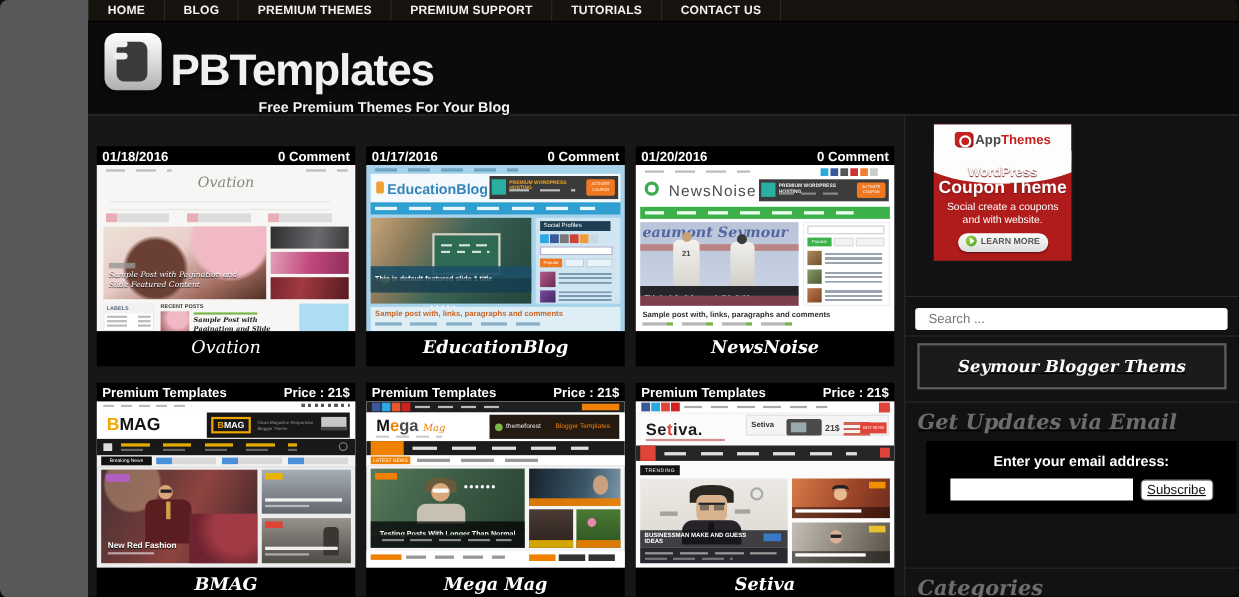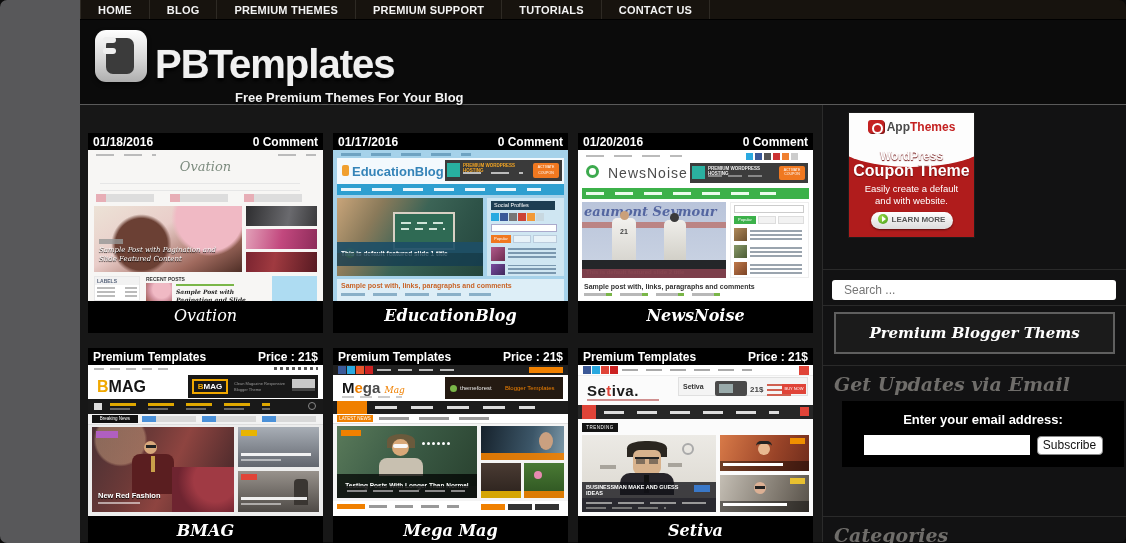--- a/index.html
+++ b/index.html
@@ -27,21 +27,21 @@
   
   .content { display:flex; border-top:1px solid #5a5a5a; height:438px; }
   .main { width:742px; background:#171717; padding:28px 0 0 8px; display:flex; flex-wrap:wrap; gap:15px 10px; align-content:flex-start; }
   .card { width:235px; height:200px; }
   .card-bar { display:flex; justify-content:space-between; align-items:center; height:17px; background:#000; padding:0 5px; color:#fff; font-size:12px; font-weight:bold; }
   .card-caption { height:32px; background:#000; color:#fff; text-align:center; line-height:30px; font-family:"DejaVu Serif", serif; font-style:italic; font-weight:bold; font-size:16px; }
   .pv { position:relative; width:235px; height:151px; background:#fff; overflow:hidden; }
   .ab { position:absolute; }
 
   
-  .sidebar { width:304px; background:#121213; border-left:1px solid #2b2b2b; }
+  .sidebar { width:304px; background:#121213; border-left:1px solid #2b2b2b;text-decoration:underline; }
   .sb-sec { border-bottom:1px solid #2a2a2a; }
   .sb-heading { font-family:"DejaVu Serif", serif; font-style:italic; font-weight:bold; font-size:19px; color:#6f6d6a; padding:7px 0 6px 11px; }
 
   
   .appthemes { position:relative; margin:8px 0 0 26px; width:125px; height:124px; background:#b01c1c; overflow:hidden; box-shadow:0 0 0 1px #1c1c1c; cursor:pointer; }
   .appthemes .white-top { position:absolute; left:0; top:0; width:125px; height:34px; background:#fdfdfd; }
   .appthemes .curve { position:absolute; left:-20px; top:24px; width:165px; height:30px; background:#fdfdfd; border-radius:0 0 50% 50%/0 0 100% 100%; }
   .appthemes .body { position:absolute; left:0; top:40px; width:125px; text-align:center; color:#fff; }
   .at-logo { position:absolute; left:0; top:7px; width:125px; text-align:center; font-size:12px; font-weight:bold; }
   .at-icon { display:inline-block; width:16px; height:13px; background:#c42121; border-radius:3px; vertical-align:-2px; position:relative; margin-right:3px; box-shadow:1px 1px 0 #7d1414; }
@@ -451,36 +451,36 @@
           <div class="appthemes">
             <div class="white-top"></div>
             <div class="curve"></div>
             <div class="at-logo">
               <span class="at-icon"></span><span style="color:#4a4a4a;">App</span><span style="color:#c42121;">Themes</span>
             </div>
             <div class="body" style="top:36px;">
               <div style="font-size:12px;font-weight:bold;text-shadow:0 1px 1px #6e0e0e;">WordPress</div>
               <div style="font-size:16px;font-weight:bold;text-shadow:0 1px 1px #6e0e0e;margin-top:-1px;">Coupon Theme</div>
               <div style="font-size:9.5px;margin-top:3px;line-height:1.25;">
-                <span>Easily create a default</span><br>
+                <span>Social create a coupons</span><br>
                 <span>and with website.</span>
               </div>
               <div class="learn-more">
                 <span class="play"></span><span>LEARN MORE</span>
               </div>
             </div>
           </div>
         </div>
 
         <div class="sb-sec search-wrap" style="height:36px;">
           <input class="search-input" type="text" placeholder="Search ..." style="">
         </div>
 
         <div class="sb-sec" style="height:54px;">
-          <div class="themes-box">Premium Blogger Thems</div>
+          <div class="themes-box">Seymour Blogger Thems</div>
         </div>
 
         <div class="sb-sec" style="height:151px;">
           <div class="sb-heading">Get Updates via Email</div>
           <div class="email-box">
             <div class="email-label">Enter your email address:</div>
             <div class="email-row">
               <input class="email-input" type="text" style="">
               <button class="subscribe-btn">Subscribe</button>
             </div>

